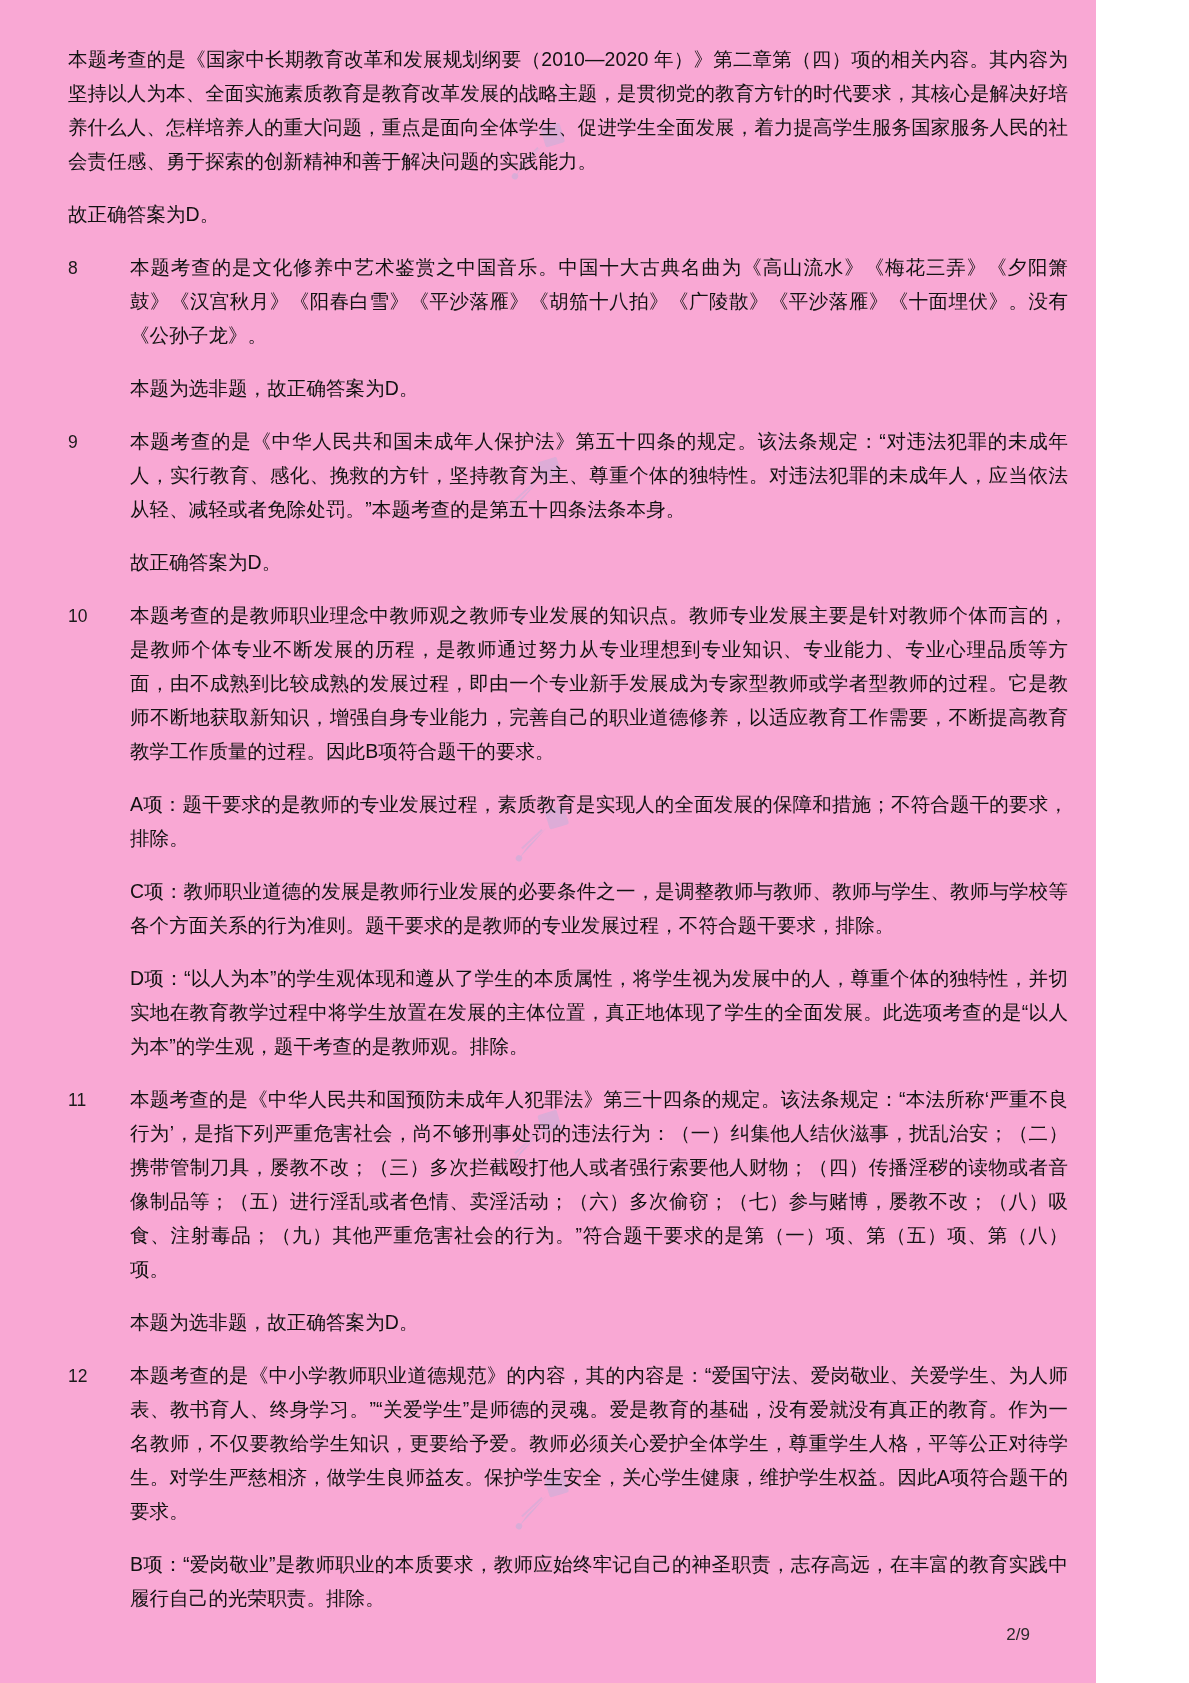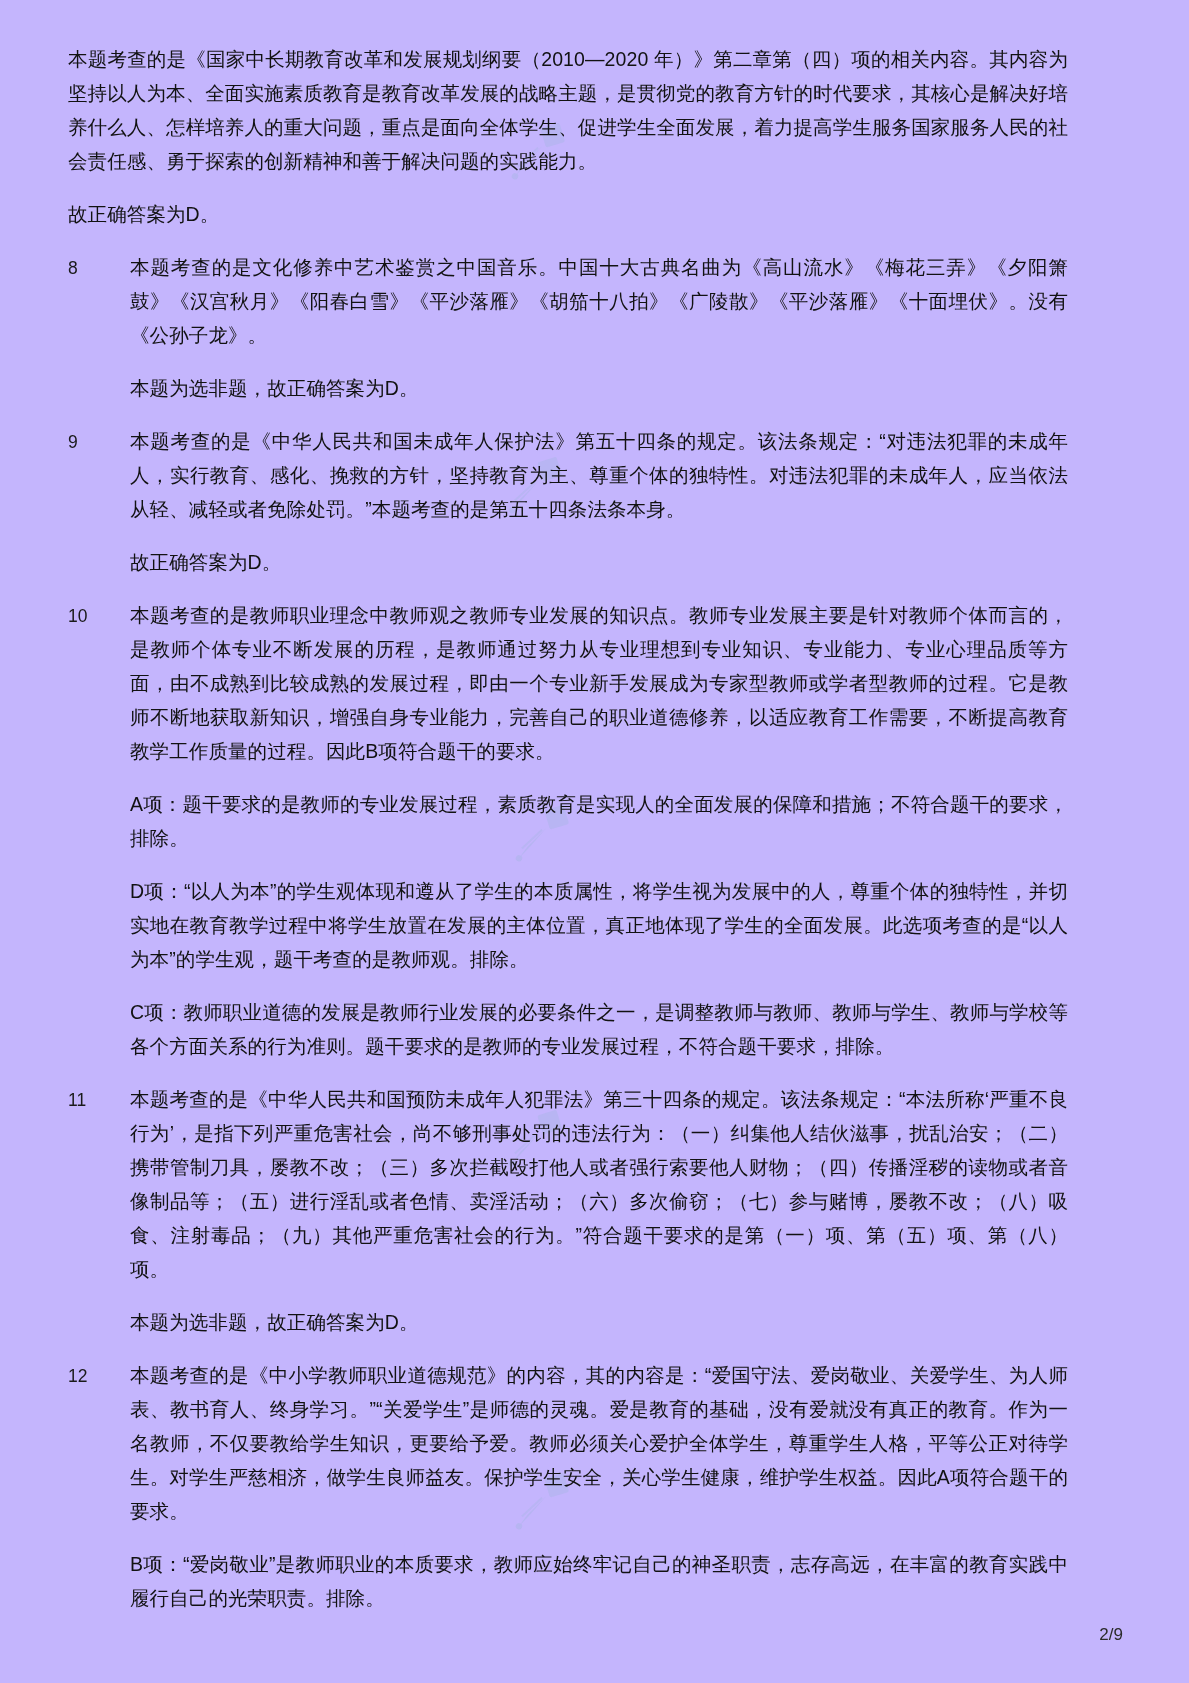--- a/index.html
+++ b/index.html
@@ -6,23 +6,23 @@
   html, body {
     margin: 0;
     padding: 0;
     background: #ffffff;
   }
   body {
     font-family: "Liberation Sans", "DejaVu Sans", sans-serif;
   }
   .page {
     position: relative;
-    width: 1189px;
+    width: 1096px;
     height: 1683px;
-    background: #c4b5fd;
+    background: #f9a8d4;
     overflow: hidden;
   }
   .content {
     position: absolute;
     left: 68px;
     top: 42px;
     width: 1000px;
   }
 
   
@@ -167,26 +167,26 @@
       <div class="body">本题考查的是教师职业理念中教师观之教师专业发展的知识点。教师专业发展主要是针对教师个体而言的，是教师个体专业不断发展的历程，是教师通过努力从专业理想到专业知识、专业能力、专业心理品质等方面，由不成熟到比较成熟的发展过程，即由一个专业新手发展成为专家型教师或学者型教师的过程。它是教师不断地获取新知识，增强自身专业能力，完善自己的职业道德修养，以适应教育工作需要，不断提高教育教学工作质量的过程。因此B项符合题干的要求。</div>
     </div>
 
     <div class="block sub">
       <div class="num"></div>
       <div class="body">A项：题干要求的是教师的专业发展过程，素质教育是实现人的全面发展的保障和措施；不符合题干的要求，排除。</div>
     </div>
 
     <div class="block sub">
       <div class="num"></div>
+      <div class="body">C项：教师职业道德的发展是教师行业发展的必要条件之一，是调整教师与教师、教师与学生、教师与学校等各个方面关系的行为准则。题干要求的是教师的专业发展过程，不符合题干要求，排除。</div>
+    </div>
+
+    <div class="block sub">
+      <div class="num"></div>
       <div class="body">D项：“以人为本”的学生观体现和遵从了学生的本质属性，将学生视为发展中的人，尊重个体的独特性，并切实地在教育教学过程中将学生放置在发展的主体位置，真正地体现了学生的全面发展。此选项考查的是“以人为本”的学生观，题干考查的是教师观。排除。</div>
-    </div>
-
-    <div class="block sub">
-      <div class="num"></div>
-      <div class="body">C项：教师职业道德的发展是教师行业发展的必要条件之一，是调整教师与教师、教师与学生、教师与学校等各个方面关系的行为准则。题干要求的是教师的专业发展过程，不符合题干要求，排除。</div>
     </div>
 
 
     <div class="block">
       <div class="num">11</div>
       <div class="body">本题考查的是《中华人民共和国预防未成年人犯罪法》第三十四条的规定。该法条规定：“本法所称‘严重不良行为’，是指下列严重危害社会，尚不够刑事处罚的违法行为：（一）纠集他人结伙滋事，扰乱治安；（二）携带管制刀具，屡教不改；（三）多次拦截殴打他人或者强行索要他人财物；（四）传播淫秽的读物或者音像制品等；（五）进行淫乱或者色情、卖淫活动；（六）多次偷窃；（七）参与赌博，屡教不改；（八）吸食、注射毒品；（九）其他严重危害社会的行为。”符合题干要求的是第（一）项、第（五）项、第（八）项。</div>
     </div>
 
     <div class="block sub">
       <div class="num"></div>

